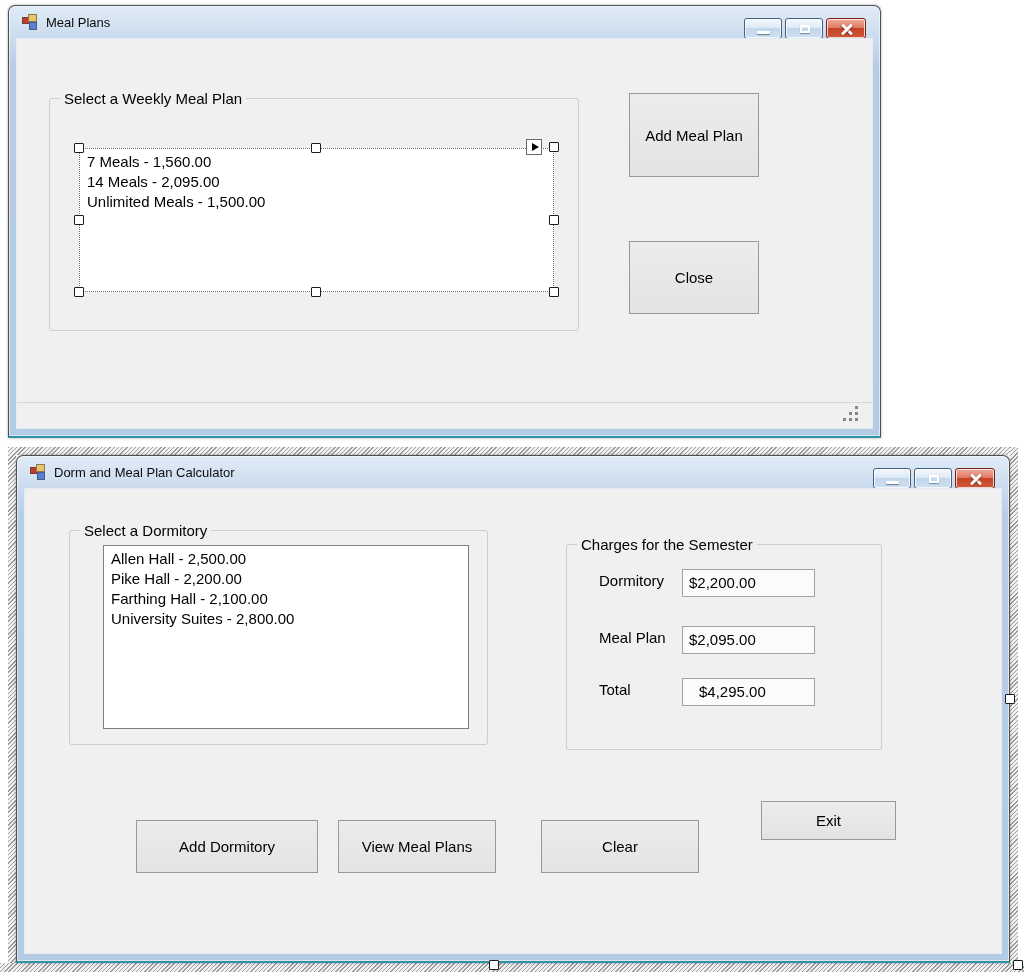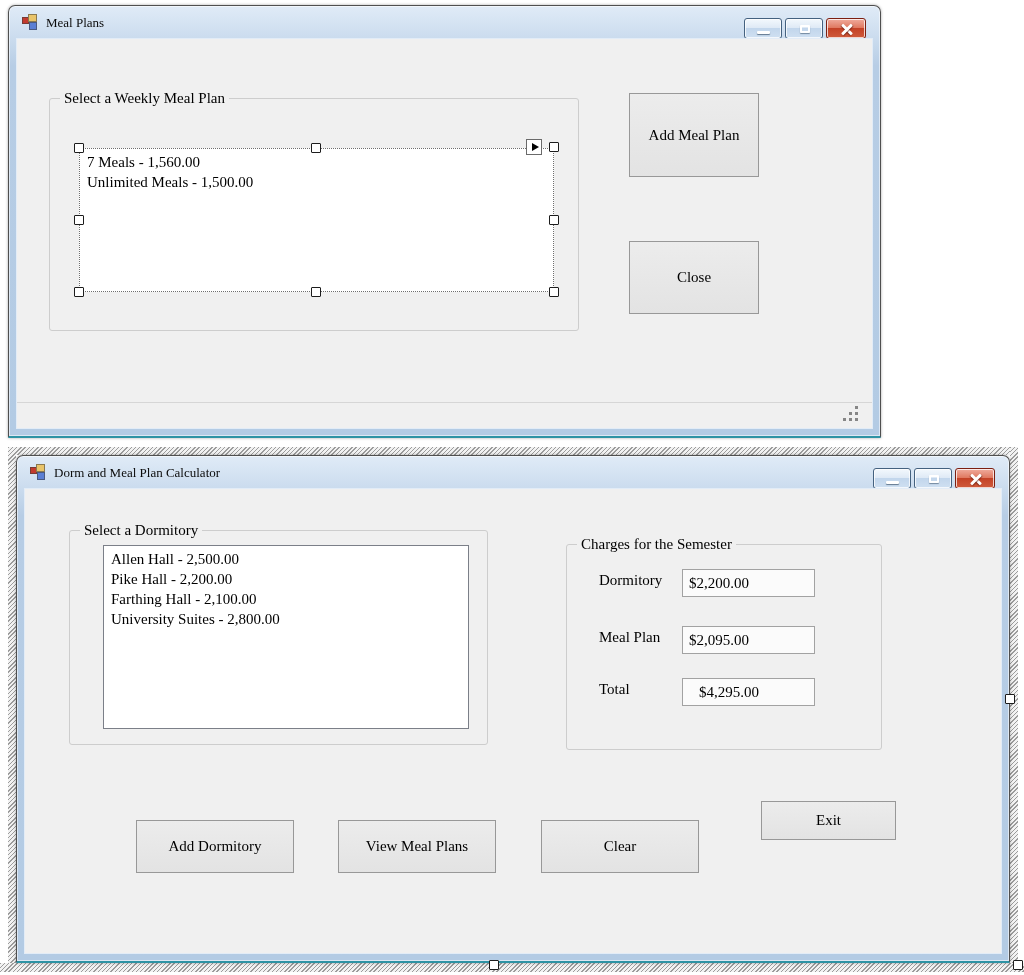--- a/index.html
+++ b/index.html
@@ -9,21 +9,21 @@
   *{box-sizing:border-box;}
   html,body{margin:0;padding:0;}
   body{width:1024px;height:975px;overflow:hidden;background:#ffffff;
        font-family:"Liberation Sans","DejaVu Sans",sans-serif;color:#000;}
   #stage{position:relative;width:1024px;height:975px;}
 
   
   .win{position:absolute;border:1px solid #4f4f4f;border-radius:7px 7px 1px 1px;
        background:linear-gradient(180deg,var(--titlebar-top) 0px,#cfdff0 26px,var(--titlebar-bottom) 60px,#b3cbe4 100%);
        border-bottom:2px solid #2e93a4;
-       box-shadow:0 0 3px rgba(0,0,0,.35), inset 0 0 0 1px rgba(255,255,255,.55);font-family:Liberation Serif, serif;}
+       box-shadow:0 0 3px rgba(0,0,0,.35), inset 0 0 0 1px rgba(255,255,255,.55);}
   .titlebar{position:absolute;left:0;top:0;right:0;height:33px;}
   .apptitle{position:absolute;left:37px;top:9px;font-size:13px;color:#0b0b0b;white-space:nowrap;}
   .appicon{position:absolute;left:13px;top:8px;width:16px;height:16px;}
   .appicon .sq{position:absolute;border:1px solid rgba(60,60,60,.55);}
   .appicon .sq.r{left:0;top:3px;width:7px;height:7px;background:#c23a2e;}
   .appicon .sq.y{left:6px;top:0;width:9px;height:8px;background:#e9c469;}
   .appicon .sq.b{left:7px;top:8px;width:8px;height:8px;background:#5b7fd4;}
   .winbtns{position:absolute;top:12px;right:14px;display:flex;gap:3px;}
   .wbtn{position:relative;width:38px;height:21px;border-radius:3px;border:1px solid #44617f;
         background:linear-gradient(180deg,#f3f8fd 0%,#dfeaf6 45%,#c2d6ec 50%,#cfe0f1 100%);
@@ -105,20 +105,21 @@
       </div>
     </div>
     <div class="client">
 
       <div class="groupbox" style="left:32px;top:59px;width:530px;height:233px;">
         <span class="gb-caption">Select a Weekly Meal Plan</span>
       </div>
 
       <div class="listbox lb-selected" style="left:62px;top:109px;width:475px;height:144px;">
         <div class="li">7 Meals - 1,560.00</div>
+        <div class="li">14 Meals - 2,095.00</div>
         <div class="li">Unlimited Meals - 1,500.00</div>
       </div>
 
       <div class="handle" style="left:57px;top:104px;"></div>
       <div class="handle" style="left:294px;top:104px;"></div>
       <div class="handle" style="left:532px;top:103px;"></div>
       <div class="handle" style="left:57px;top:176px;"></div>
       <div class="handle" style="left:532px;top:176px;"></div>
       <div class="handle" style="left:57px;top:248px;"></div>
       <div class="handle" style="left:294px;top:248px;"></div>
@@ -179,20 +180,20 @@
       <div class="groupbox" style="left:541px;top:55px;width:316px;height:206px;">
         <span class="gb-caption">Charges for the Semester</span>
         <span class="chg-label" style="top:27px;">Dormitory</span>
         <span class="chg-value" style="top:24px;">$2,200.00</span>
         <span class="chg-label" style="top:84px;">Meal Plan</span>
         <span class="chg-value" style="top:81px;">$2,095.00</span>
         <span class="chg-label" style="top:136px;">Total</span>
         <span class="chg-value" style="top:133px;padding-left:16px;">$4,295.00</span>
       </div>
 
-      <div class="formbtn" style="left:111px;top:331px;width:158px;height:53px;">Add Dormitory</div>
+      <div class="formbtn" style="left:111px;top:331px;width:182px;height:53px;">Add Dormitory</div>
       <div class="formbtn" style="left:313px;top:331px;width:158px;height:53px;">View Meal Plans</div>
       <div class="formbtn" style="left:516px;top:331px;width:158px;height:53px;">Clear</div>
       <div class="formbtn" style="left:736px;top:312px;width:135px;height:39px;">Exit</div>
     </div>
   </div>
 
 </div>
 
 </body></html>

